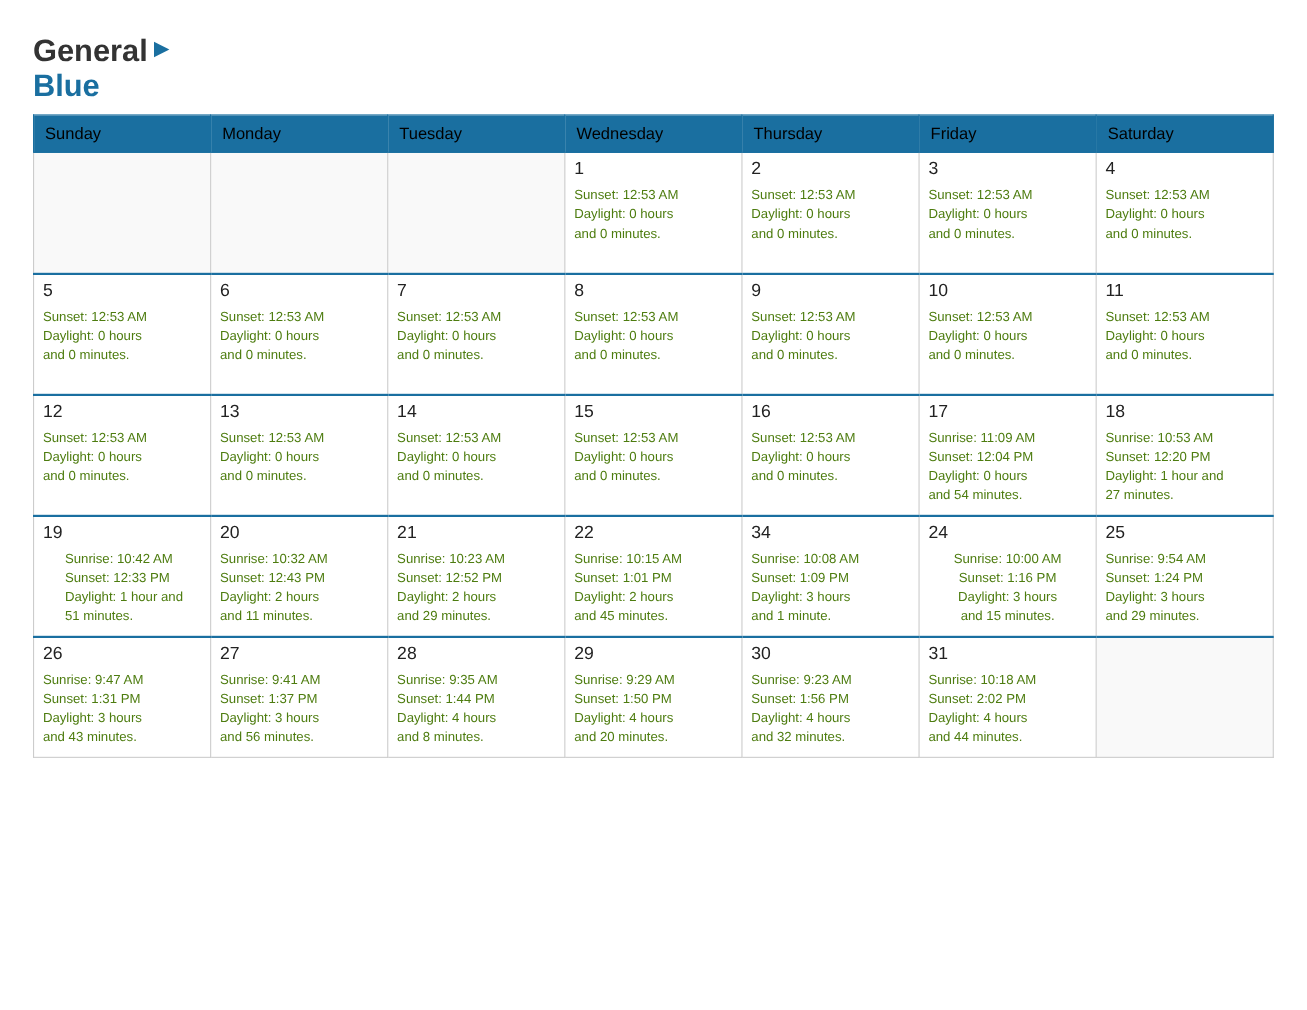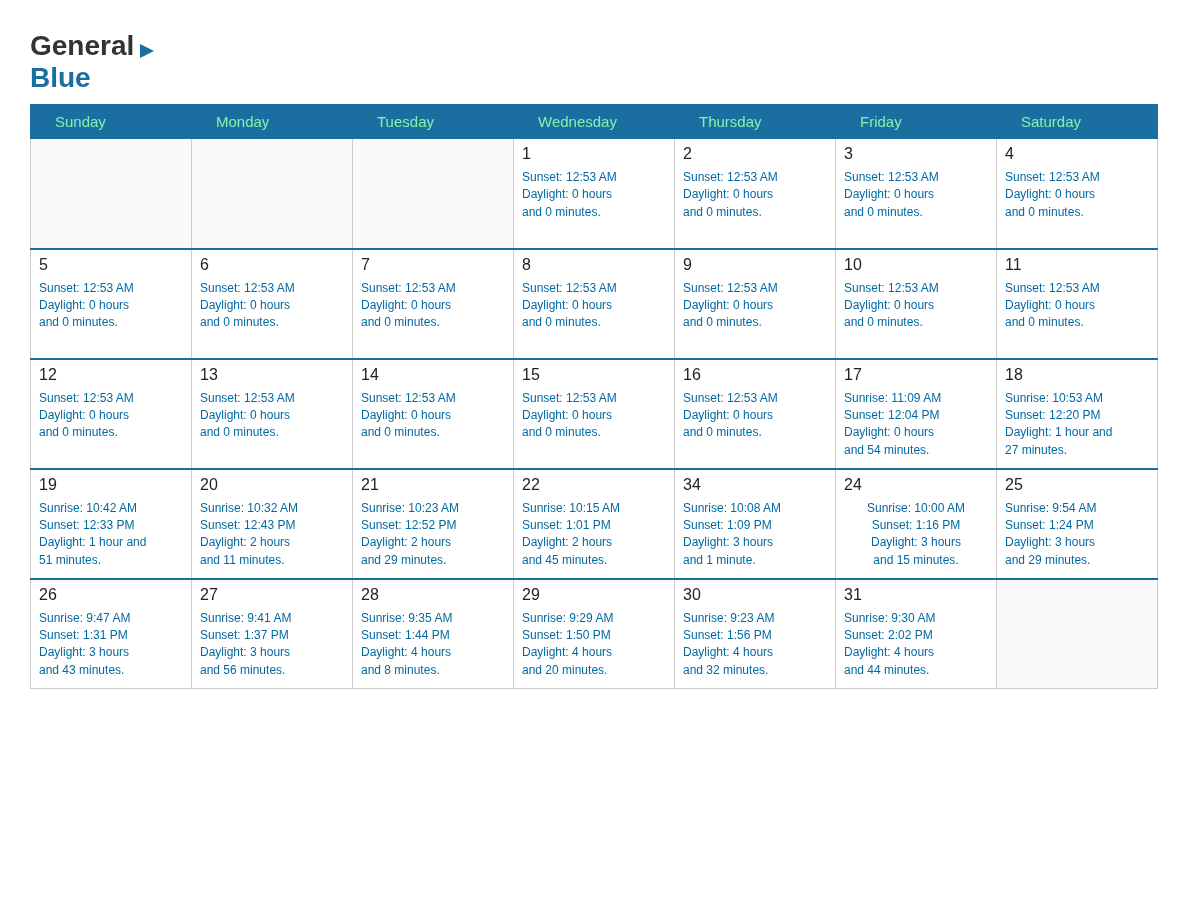--- a/index.html
+++ b/index.html
@@ -30,21 +30,21 @@
       font-size: 28px;
       font-weight: bold;
       color: #1a6fa0;
     }
     .logo-block {
       display: flex;
       flex-direction: column;
     }
     .logo-row1 {
       display: flex;
-      align-items: flex-end;
+      align-items: center;
     }
     .header-right {
       text-align: right;
     }
     .month-year {
       font-size: 52px;
       font-weight: normal;
       color: #222;
       line-height: 1.1;
     }
@@ -53,44 +53,44 @@
       color: #333;
       margin-top: 4px;
     }
     .calendar {
       width: 100%;
       border-collapse: collapse;
       margin-top: 10px;
     }
     .calendar th {
       background-color: #1a6fa0;
-      color: #86efac;
+      color: #000000;
       font-size: 15px;
       font-weight: normal;
-      padding: 8px 24px;
+      padding: 8px 10px;
       text-align: left;
       border: 1px solid #1a6fa0;
     }
     .calendar td {
       border: 1px solid #cccccc;
       vertical-align: top;
       padding: 6px 8px;
       width: calc(100% / 7);
       height: 110px;
     }
     .day-number {
       font-size: 16px;
       color: #222;
       font-weight: normal;
       display: block;
       margin-bottom: 6px;
     }
     .day-info {
       font-size: 12px;
-      color: #0369a1;
+      color: #4d7c0f;
       line-height: 1.45;
     }
     .empty-cell {
       background: #f9f9f9;
     }
     .row-divider td {
       border-top: 2px solid #1a6fa0;
     }
   </style>
 </head>
@@ -242,21 +242,21 @@
           <span class="day-number">18</span>
           <div class="day-info" style="white-space: pre-line;">Sunrise: 10:53 AM
 Sunset: 12:20 PM
 Daylight: 1 hour and
 27 minutes.</div>
         </td>
       </tr>
       <tr class="row-divider">
         <td>
           <span class="day-number">19</span>
-          <div class="day-info" style="white-space: pre-line;">Sunrise: 10:42 AM
+          <div class="day-info" style="white-space: pre-line; margin-left: 20px;">Sunrise: 10:42 AM
 Sunset: 12:33 PM
 Daylight: 1 hour and
 51 minutes.</div>
         </td>
         <td>
           <span class="day-number">20</span>
           <div class="day-info" style="white-space: pre-line;">Sunrise: 10:32 AM
 Sunset: 12:43 PM
 Daylight: 2 hours
 and 11 minutes.</div>
@@ -328,21 +328,21 @@
         </td>
         <td>
           <span class="day-number">30</span>
           <div class="day-info" style="white-space: pre-line;">Sunrise: 9:23 AM
 Sunset: 1:56 PM
 Daylight: 4 hours
 and 32 minutes.</div>
         </td>
         <td>
           <span class="day-number">31</span>
-          <div class="day-info" style="white-space: pre-line;">Sunrise: 9:30 AM
+          <div class="day-info" style="white-space: pre-line;">Sunrise: 10:18 AM
 Sunset: 2:02 PM
 Daylight: 4 hours
 and 44 minutes.</div>
         </td>
         <td class="empty-cell"></td>
       </tr>
     </tbody>
 </table>
 
 </body></html>

